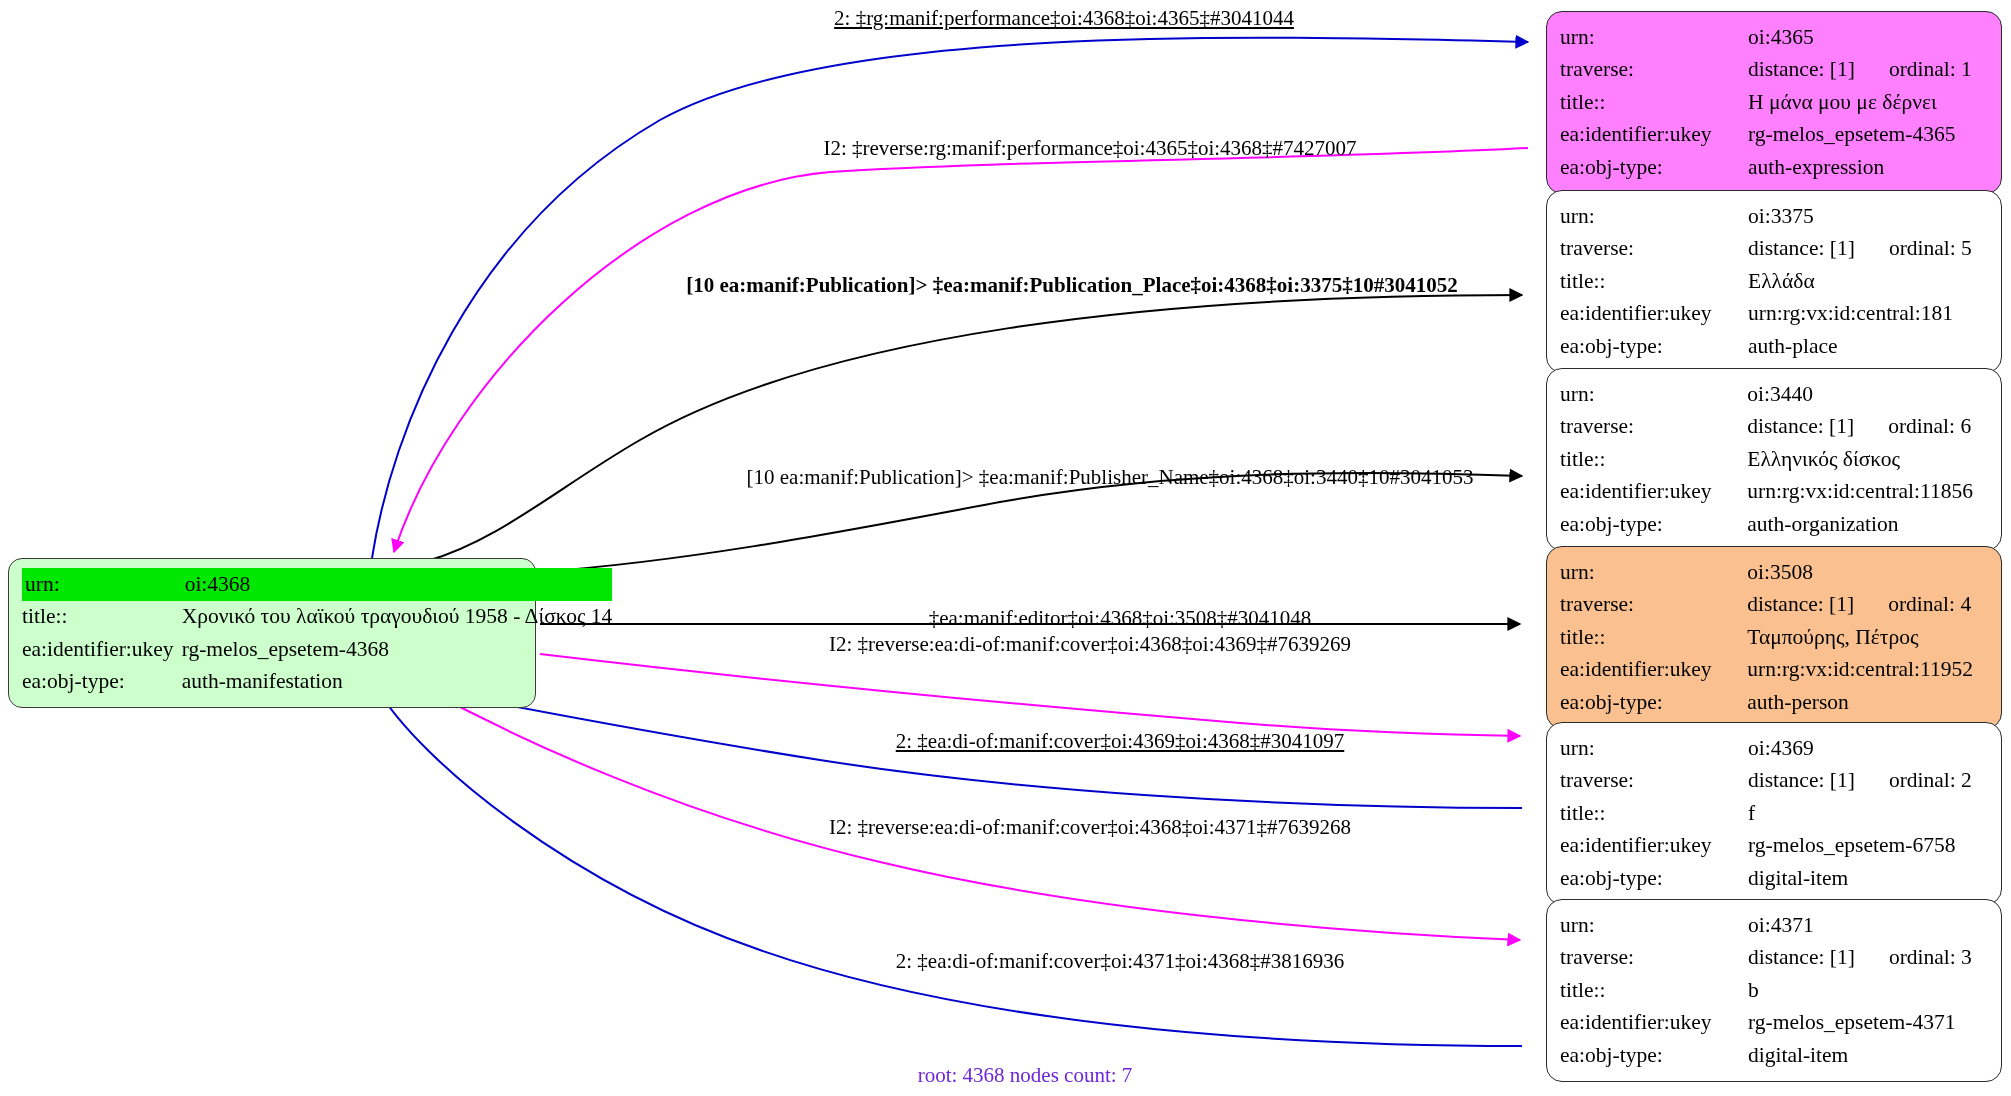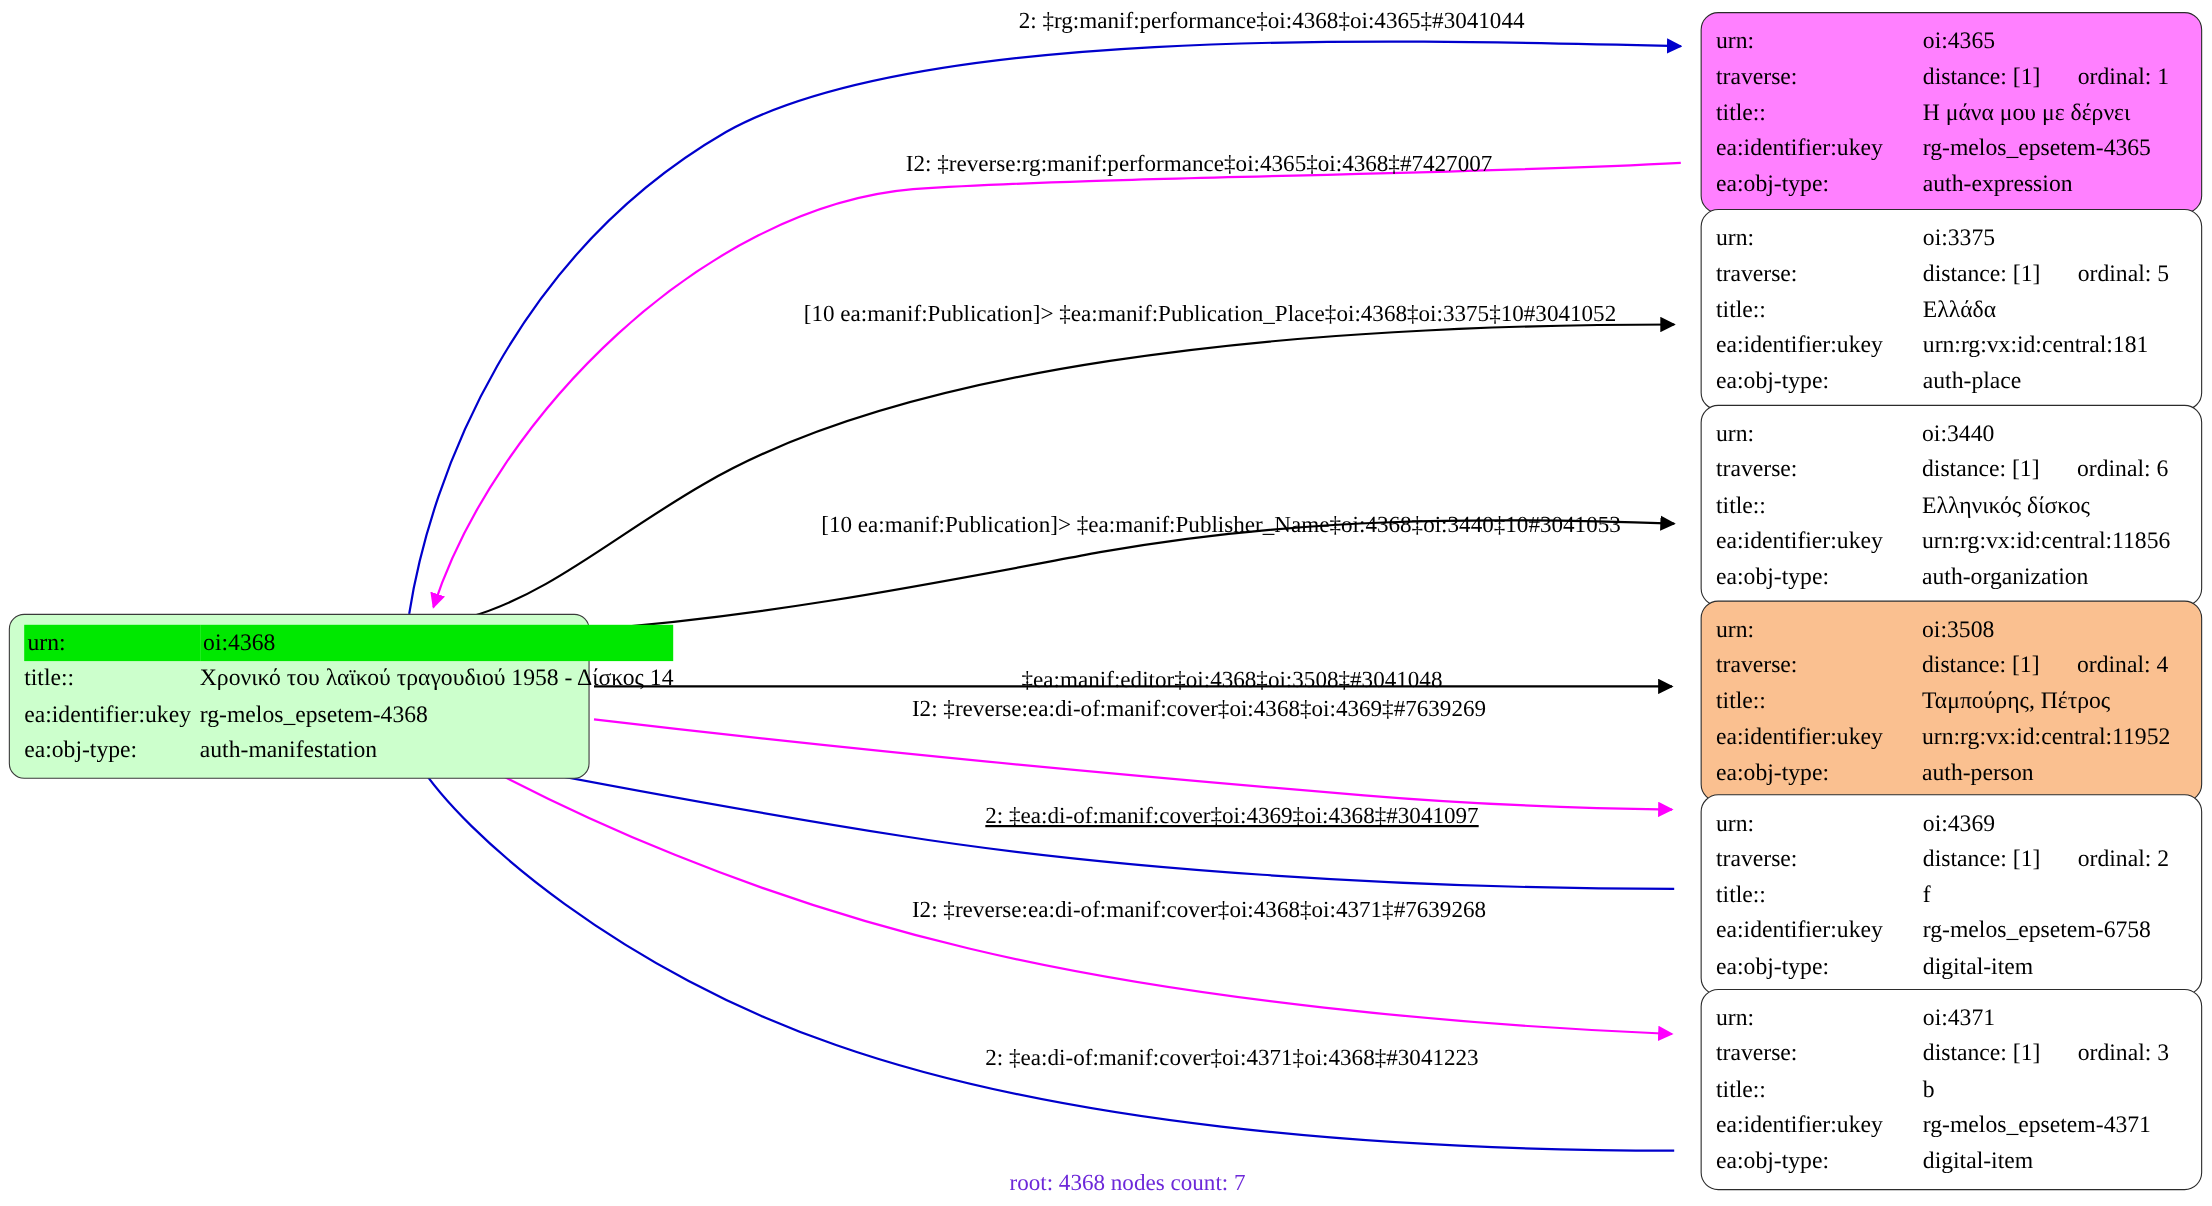--- a/index.html
+++ b/index.html
@@ -307,31 +307,31 @@
       <td class="val">rg-melos_epsetem-4371</td>
     </tr>
     <tr>
       <td class="key">ea:obj-type:</td>
       <td class="val">digital-item</td>
     </tr>
   </tbody>
     </table>
 </div>
 
-<div class="edge-label center" style="left:1156px; top:8px;">2: ‡rg:manif:performance‡oi:4368‡oi:4365‡#3041044</div>
+<div class="edge-label center" style="left:1064px; top:8px;text-decoration:underline;">2: ‡rg:manif:performance‡oi:4368‡oi:4365‡#3041044</div>
 
 <div class="edge-label center" style="left:1090px; top:138px;">I2: ‡reverse:rg:manif:performance‡oi:4365‡oi:4368‡#7427007</div>
 
-<div class="edge-label center" style="left:1100px; top:275px;">[10 ea:manif:Publication]&gt; ‡ea:manif:Publication_Place‡oi:4368‡oi:3375‡10#3041052</div>
+<div class="edge-label center" style="left:1072px; top:275px;font-weight:bold;">[10 ea:manif:Publication]&gt; ‡ea:manif:Publication_Place‡oi:4368‡oi:3375‡10#3041052</div>
 
 <div class="edge-label center" style="left:1110px; top:467px;">[10 ea:manif:Publication]&gt; ‡ea:manif:Publisher_Name‡oi:4368‡oi:3440‡10#3041053</div>
 
 <div class="edge-label center" style="left:1120px; top:608px;">‡ea:manif:editor‡oi:4368‡oi:3508‡#3041048</div>
 
 <div class="edge-label center" style="left:1090px; top:634px;">I2: ‡reverse:ea:di-of:manif:cover‡oi:4368‡oi:4369‡#7639269</div>
 
 <div class="edge-label center" style="left:1120px; top:731px;text-decoration:underline;">2: ‡ea:di-of:manif:cover‡oi:4369‡oi:4368‡#3041097</div>
 
 <div class="edge-label center" style="left:1090px; top:817px;">I2: ‡reverse:ea:di-of:manif:cover‡oi:4368‡oi:4371‡#7639268</div>
 
-<div class="edge-label center" style="left:1120px; top:951px;">2: ‡ea:di-of:manif:cover‡oi:4371‡oi:4368‡#3041223</div>
+<div class="edge-label center" style="left:1120px; top:951px;">2: ‡ea:di-of:manif:cover‡oi:4371‡oi:4368‡#3816936</div>
 
 <div class="footer-label" style="left:1025px; top:1063px;">root: 4368 nodes count: 7</div>
 
 </body></html>

